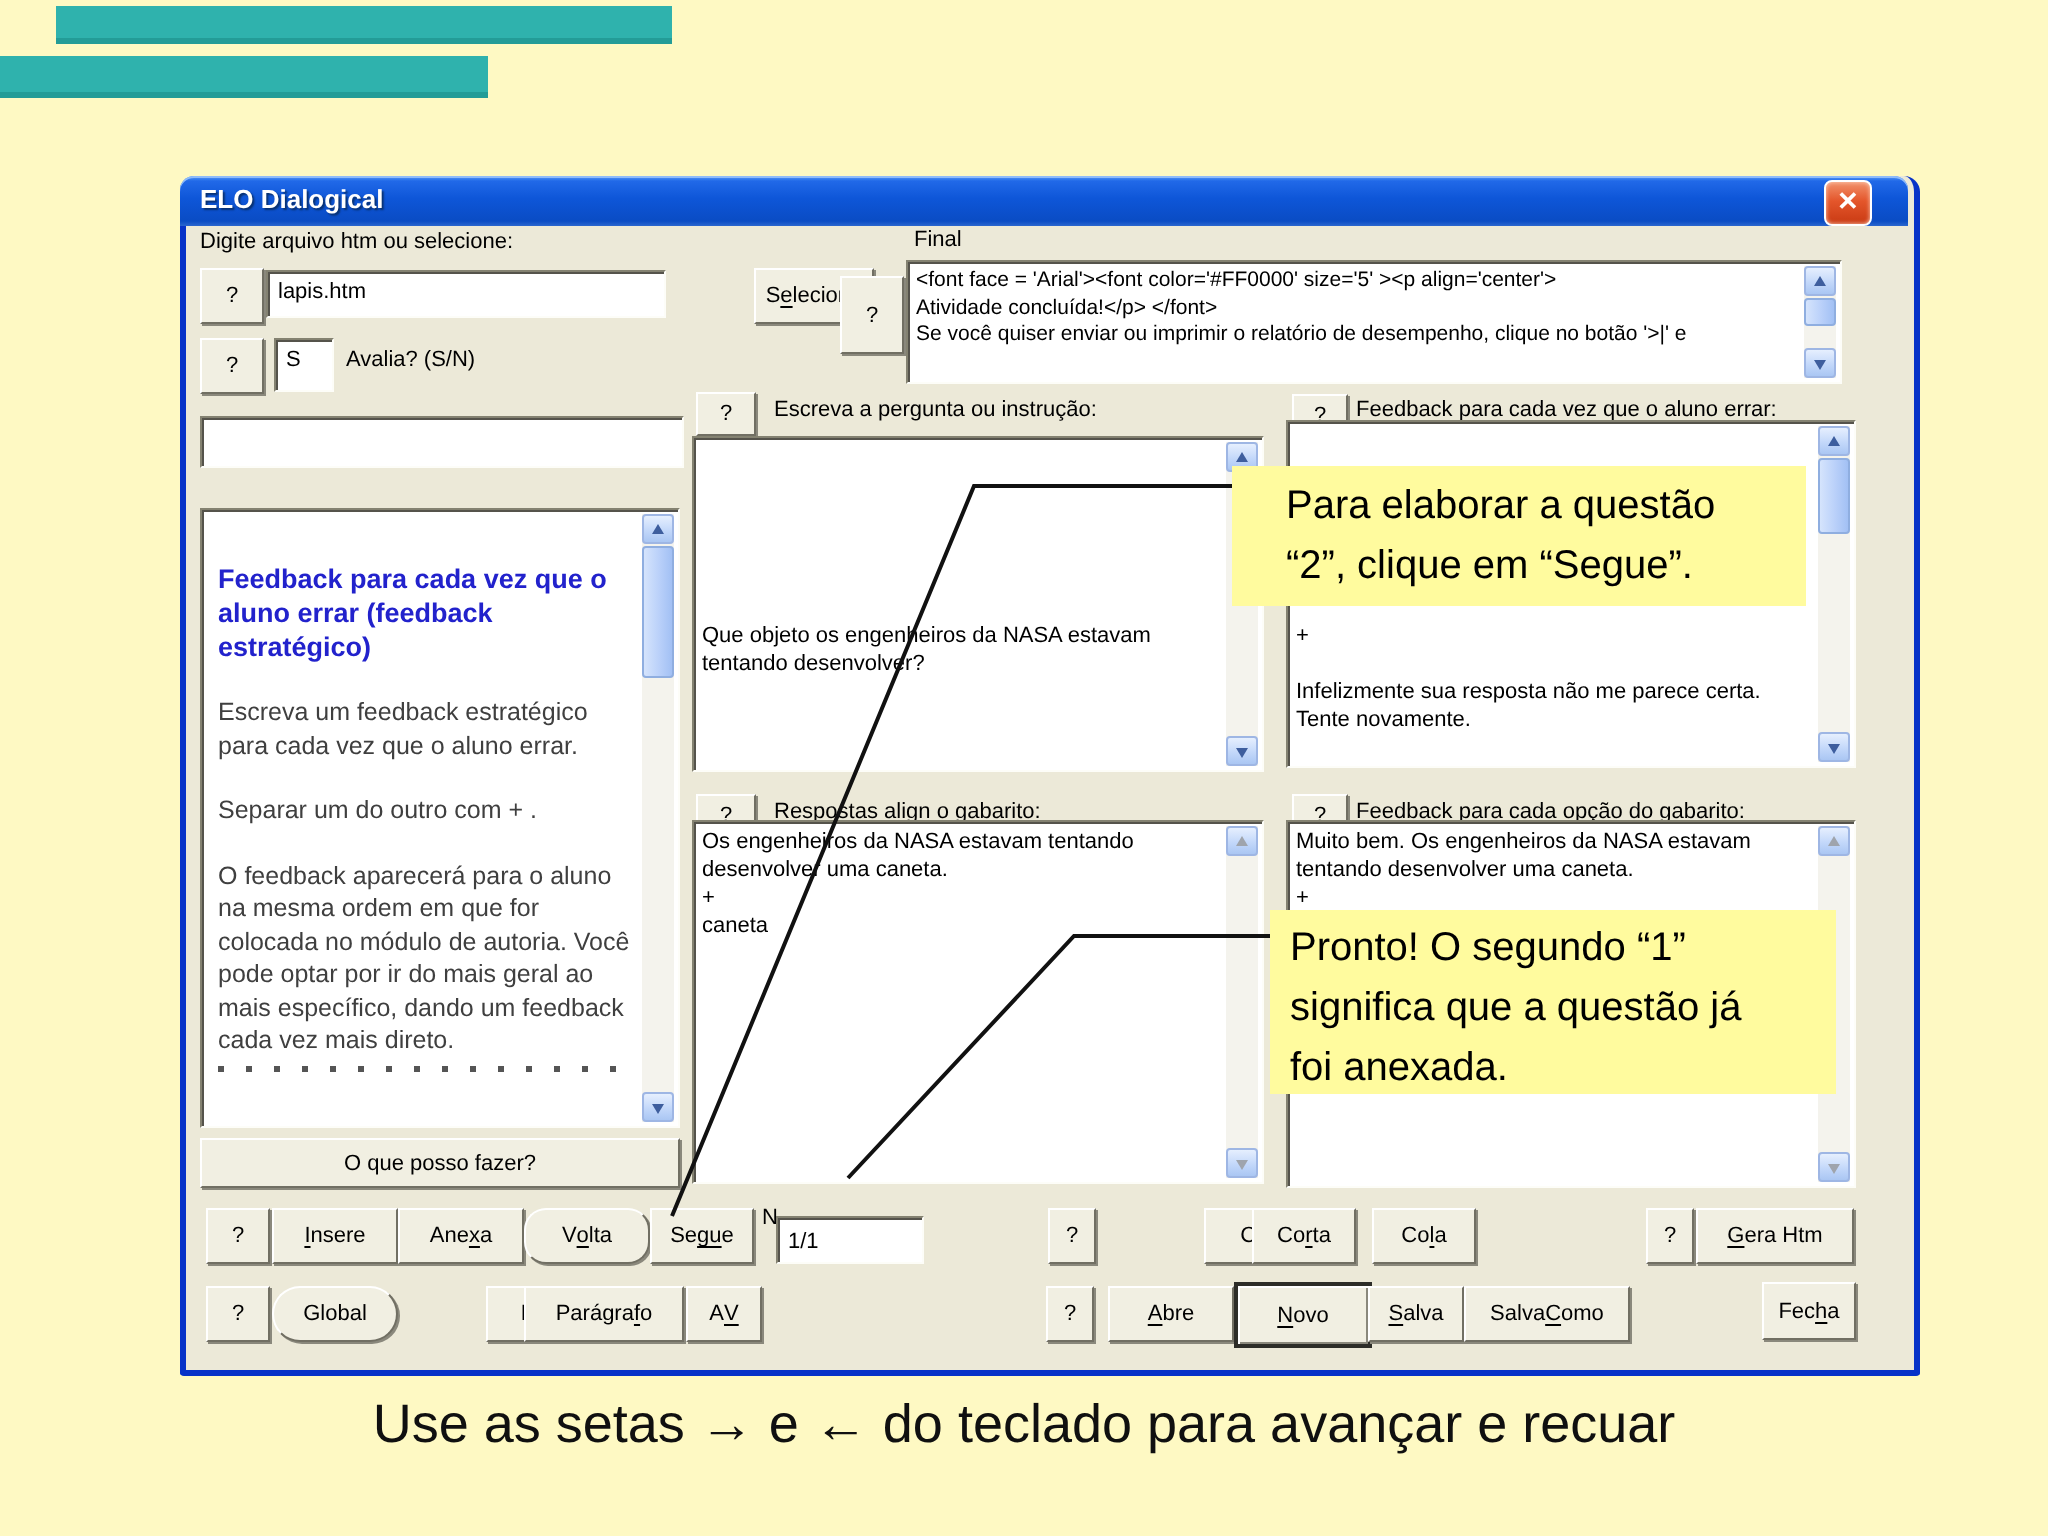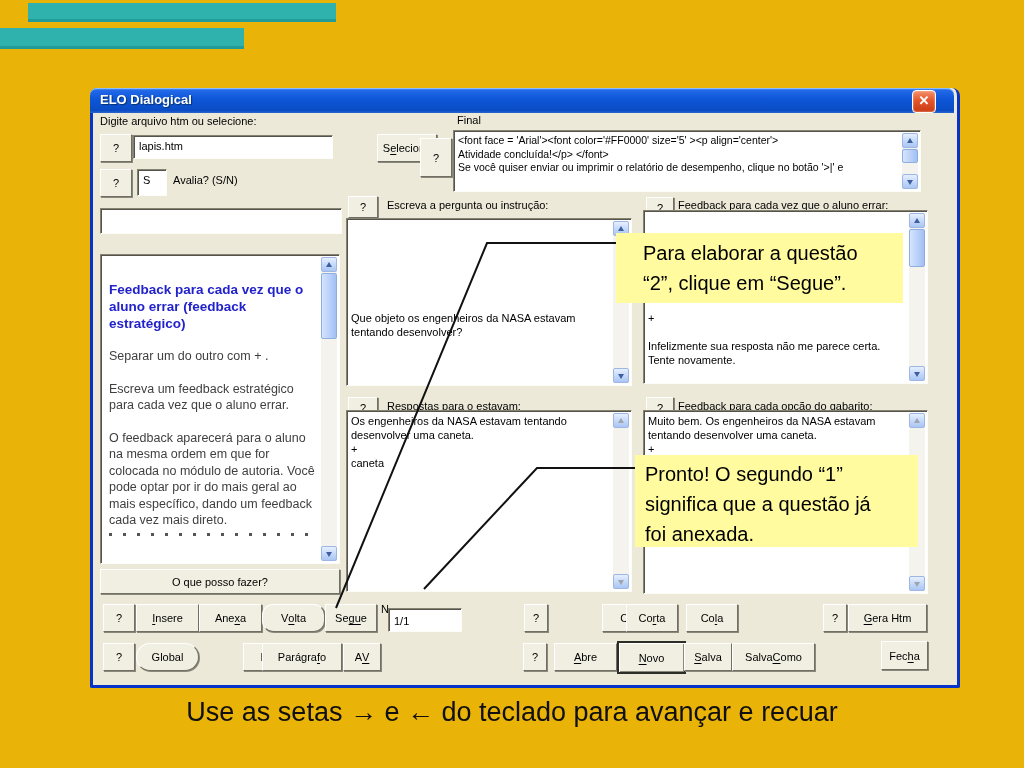--- a/index.html
+++ b/index.html
@@ -1,16 +1,16 @@
 <!DOCTYPE html>
 <html><head>
 <meta charset="utf-8">
 <style>
   html,body{margin:0;padding:0;}
-  .slide{position:relative;width:1024px;height:768px;background:#eab308;overflow:hidden;
+  .slide{position:relative;width:1024px;height:768px;background:#fef9c3;overflow:hidden;
          font-family:"Liberation Sans",sans-serif;color:#000;}
   
   .tealbar{position:absolute;background:#2fb2ad;box-shadow:inset 0 -3px 0 rgba(0,90,88,.25);}
   
   .win{position:absolute;left:90px;top:88px;width:864px;height:597px;
        border:3px solid #0733C8;border-top:none;border-radius:8px 8px 2px 2px;background:#ECE9D8;}
   .titlebar{position:absolute;left:-3px;top:0;width:864px;height:25px;border-radius:7px 7px 0 0;
        background:linear-gradient(180deg,#5A9EF8 0%,#2169E8 10%,#0E56D8 45%,#0A4CC4 90%,#2A66CE 100%);
        box-shadow:inset 0 1px 0 #8FBCFA;}
   .title-text{position:absolute;left:10px;top:4px;color:#fff;font-size:13px;font-weight:bold;
@@ -95,22 +95,22 @@
           <div class="thumb" style="top:16px;height:14px;"></div>
           <div class="sbtn dn">
               <div class="arr d"></div>
             </div>
         </div>
       </div>
 
       <div class="sunken" style="left:7px;top:141px;width:238px;height:308px;">
         <div class="helptext">
           <div class="hd">Feedback para cada vez que o aluno errar (feedback estratégico)</div>
+          <p>Escreva um feedback estratégico para cada vez que o aluno errar.</p>
           <p>Separar um do outro com  + .</p>
-          <p>Escreva um feedback estratégico para cada vez que o aluno errar.</p>
           <p style="margin-bottom:4px;">O feedback aparecerá para o aluno na mesma ordem em que for colocada no módulo de autoria. Você pode optar por ir do mais geral ao mais específico, dando um feedback cada vez mais direto.</p>
           <div class="cliprow"></div>
         </div>
         <div class="sb">
           <div class="sbtn up">
               <div class="arr u"></div>
             </div>
           <div class="thumb" style="top:16px;height:66px;"></div>
           <div class="sbtn dn">
               <div class="arr d"></div>
@@ -129,21 +129,21 @@
           <div class="sbtn up">
               <div class="arr u"></div>
             </div>
           <div class="sbtn dn">
               <div class="arr d"></div>
             </div>
         </div>
       </div>
 
       <div class="btn" style="left:255px;top:284px;width:28px;height:20px;">?</div>
-      <div class="lbl" style="left:294px;top:287px;">Respostas para o estavam:</div>
+      <div class="lbl" style="left:294px;top:287px;">Respostas align o gabarito:</div>
       <div class="sunken" style="left:253px;top:297px;width:284px;height:180px;">
         <div class="panel-text pre">Os engenheiros da NASA estavam tentando
 desenvolver uma caneta.
 +
 caneta</div>
         <div class="sb">
           <div class="sbtn up">
               <div class="arr u gray"></div>
             </div>
           <div class="sbtn dn">

